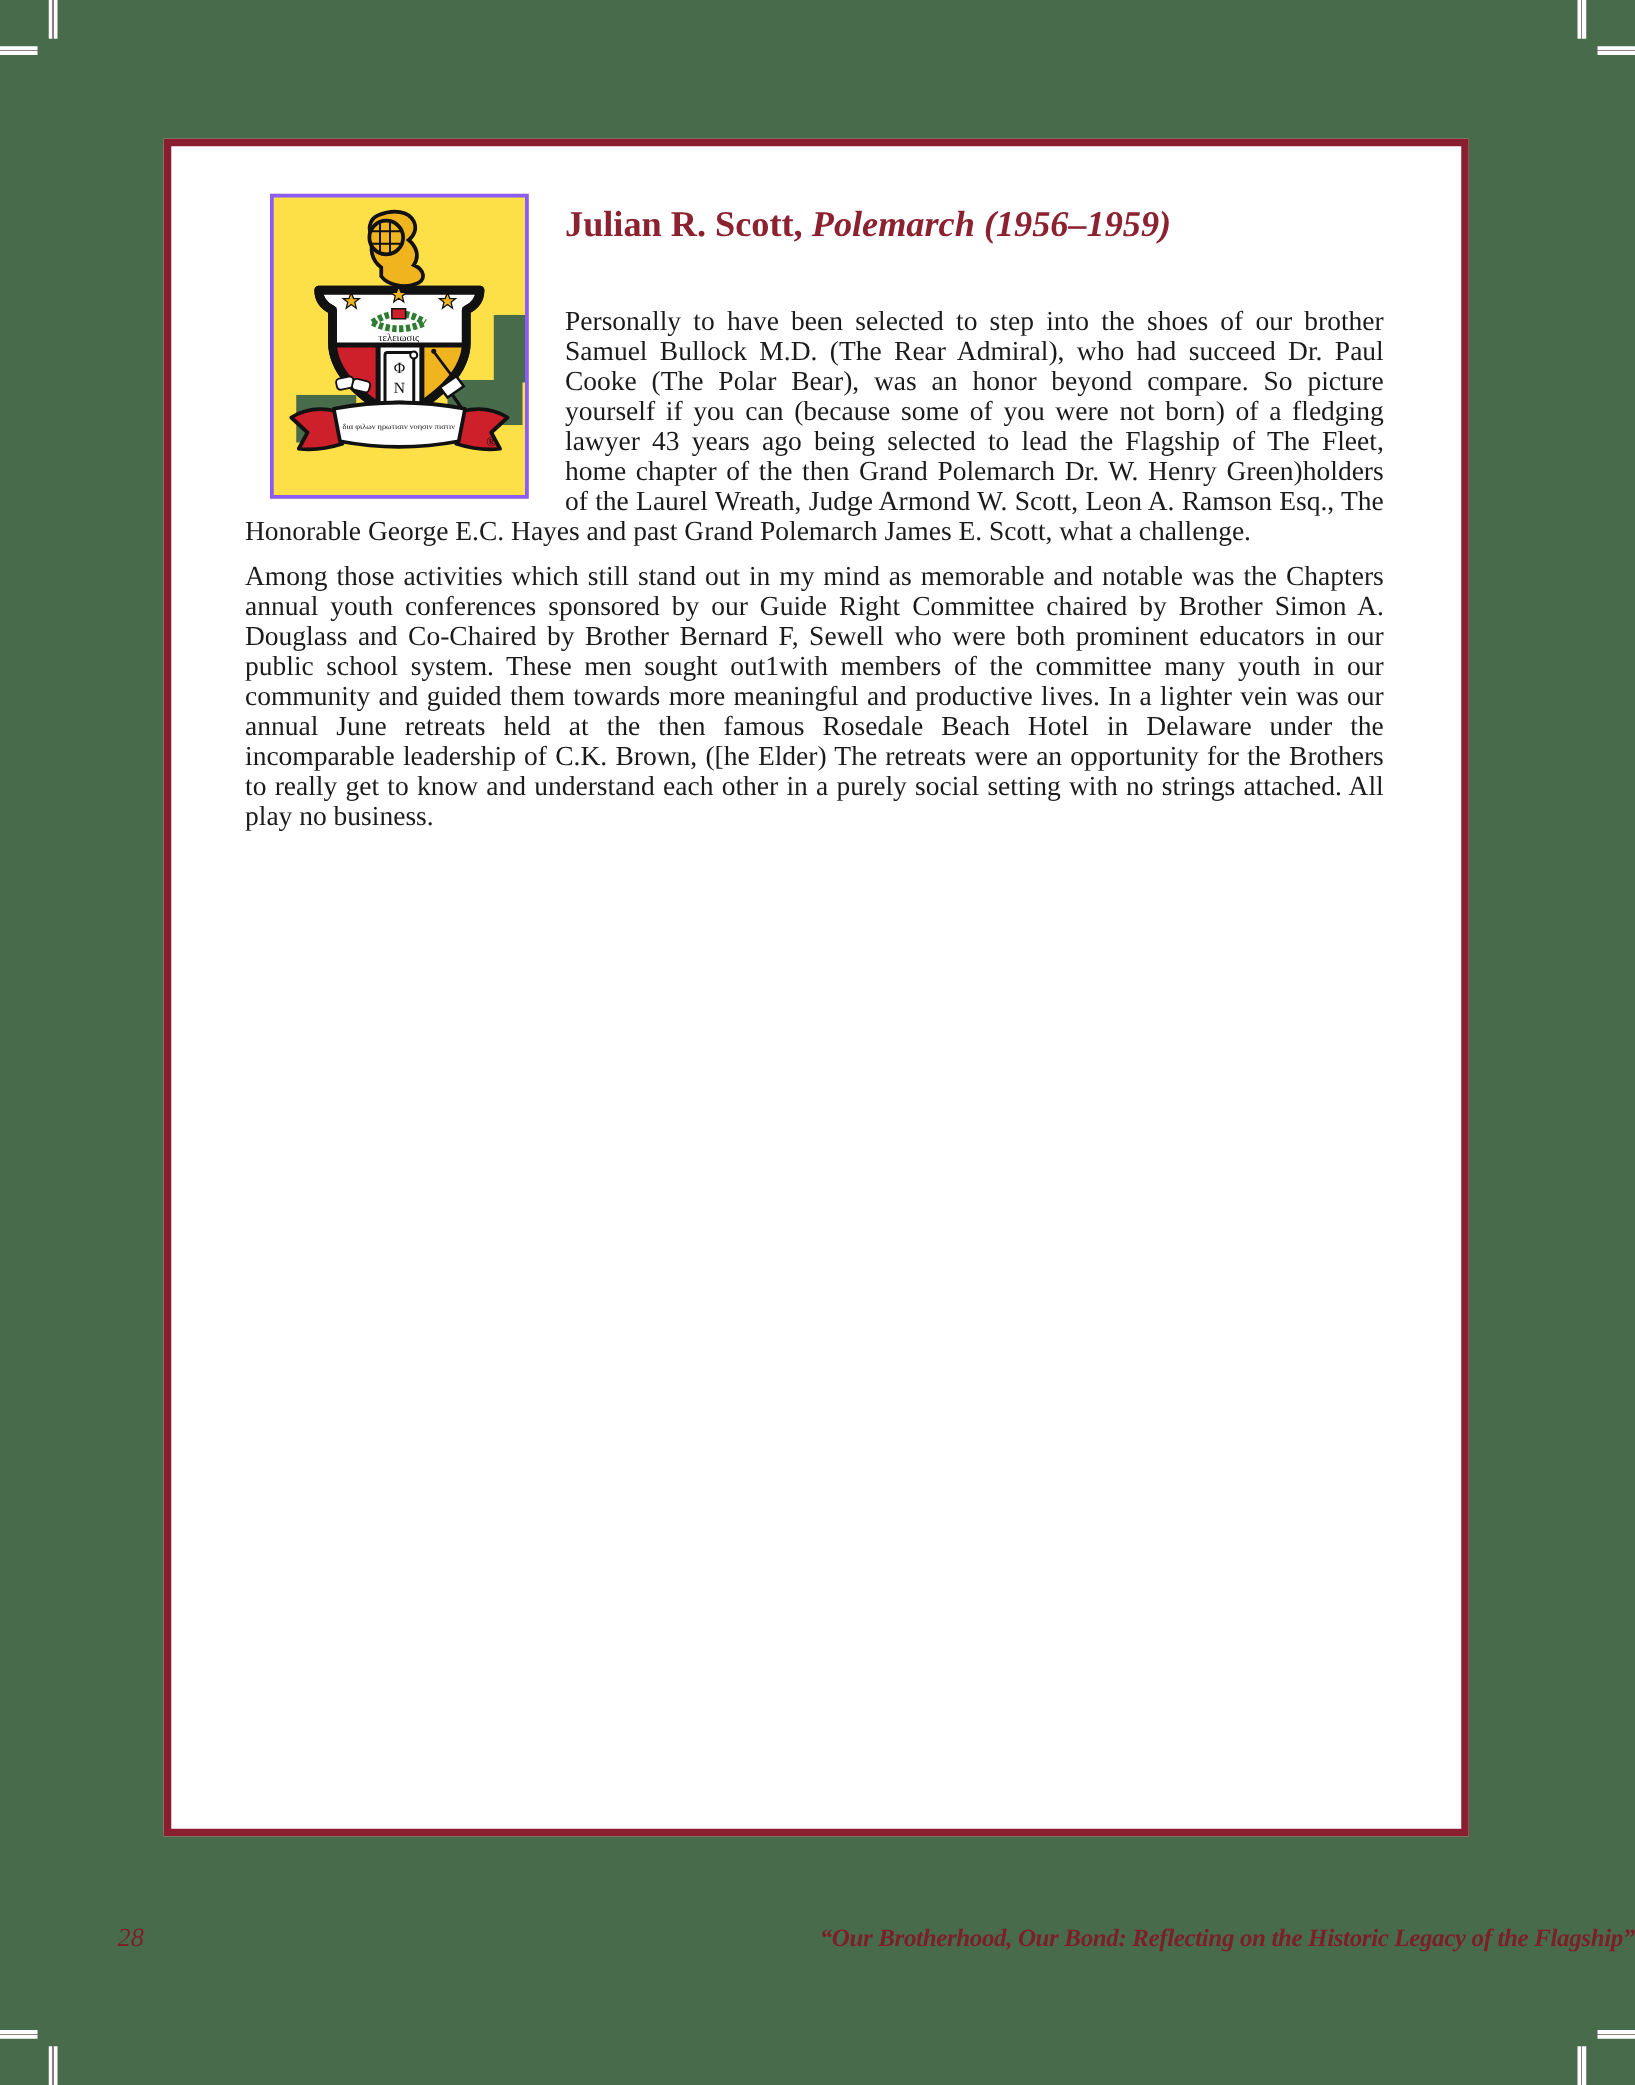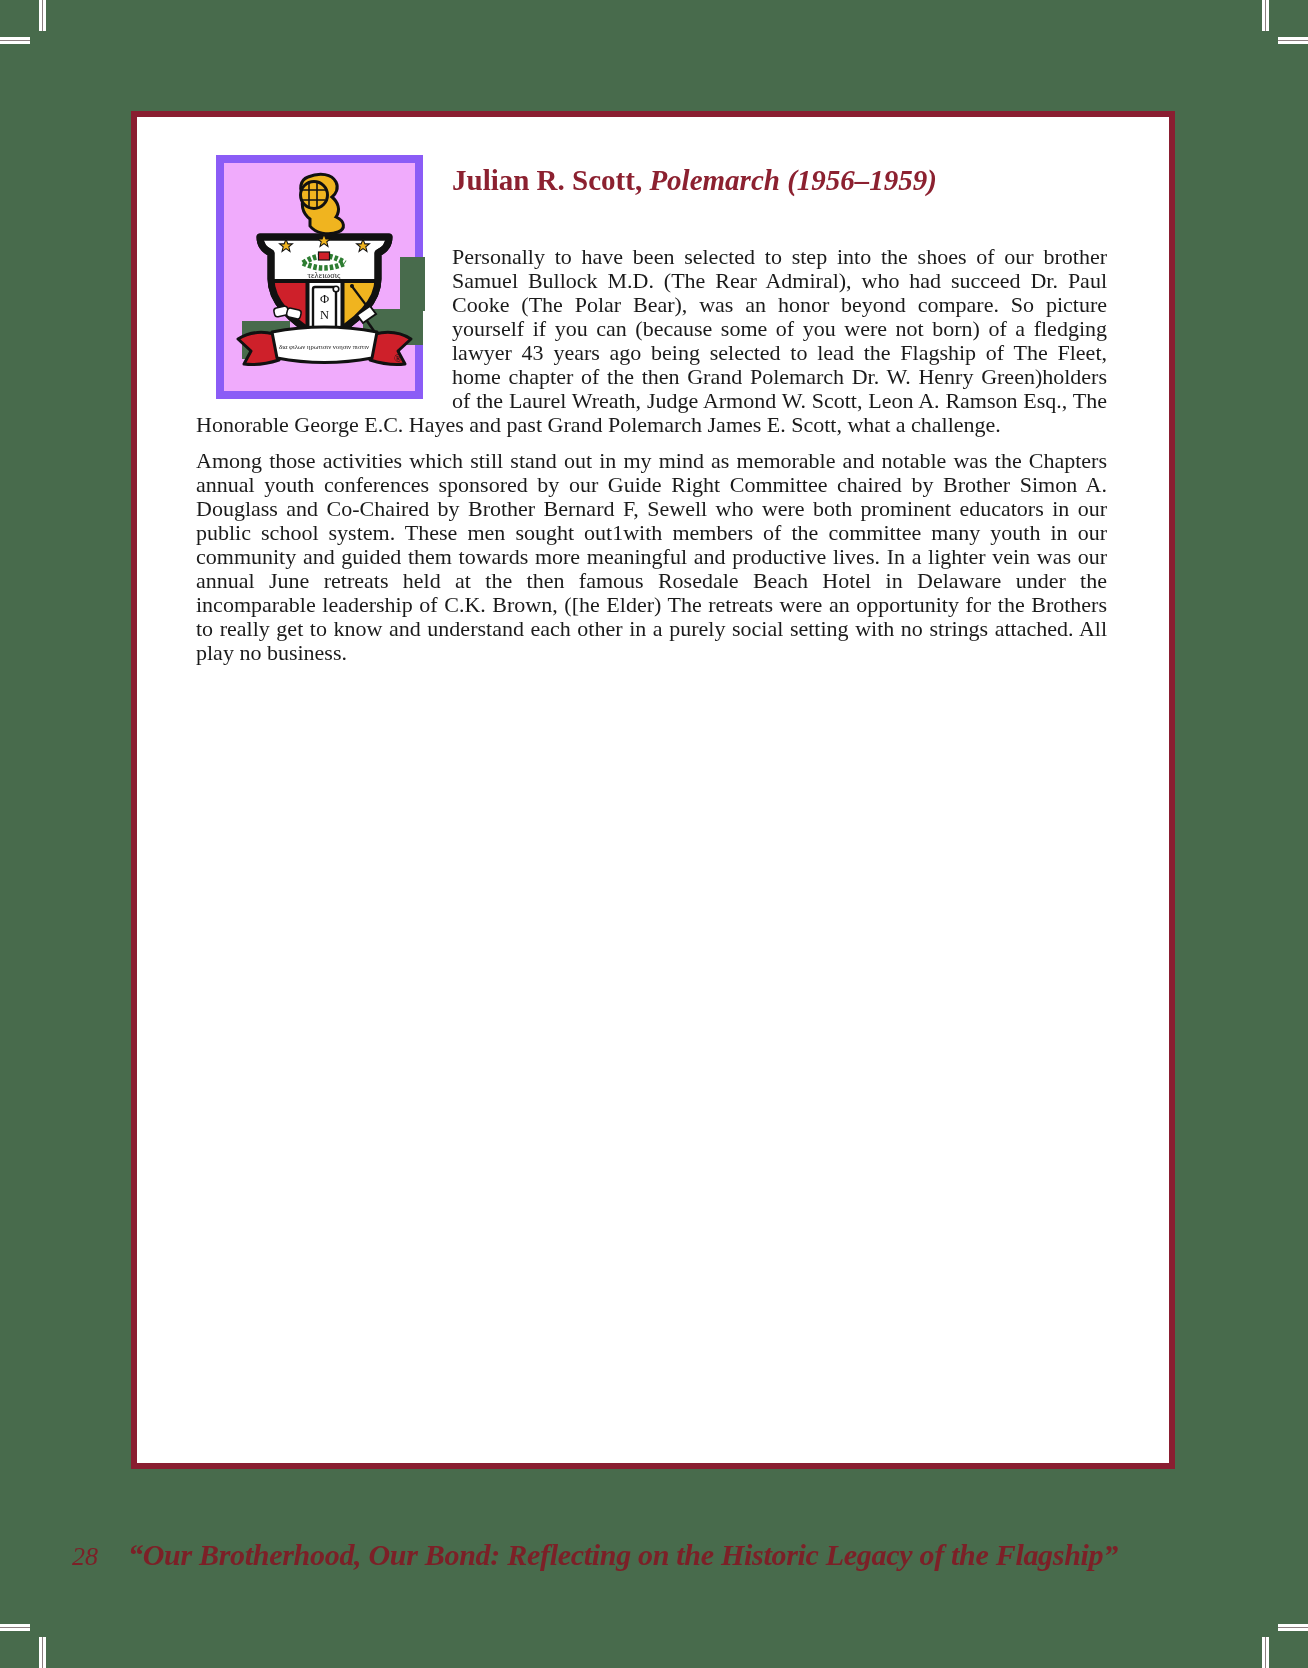--- a/index.html
+++ b/index.html
@@ -28,21 +28,21 @@
   .content-box {
     position:absolute; left:131px; top:111px;
     width:1044px; height:1358px;
     background:#fff; border:6px solid #8A1E31;
     padding:38px 62px 0 59px;
   }
   
   .crest-frame {
     float:left; position:relative;
     width:207px; height:244px;
-    border:8px solid #8b5cf6; background:#f0abfc;
+    border:3px solid #8b5cf6; background:#fde047;
     margin:0 29px 8px 20px;
   }
   .patch { position:absolute; background:#486B4C; }
   .patch.p-left   { left:18px;  top:158px; width:48px; height:38px; }
   .patch.p-right  { left:139px; top:146px; width:60px; height:36px; }
   .patch.p-sliver { left:176px; top:94px;  width:25px; height:54px; }
   .crest-frame svg { position:relative; display:block; }
 
   .article-title {
     margin:7px 0 47px 0;
@@ -57,27 +57,27 @@
     text-align:justify; color:#1b1b1b;
     margin:0 0 12px 0;
   }
 
   .page-footer {
     position:absolute; left:0; right:0; top:1538px;
     display:flex; align-items:baseline;
     color:#7C2027;
   }
   .page-number {
-    margin-left:72px;
-    font-style:italic; font-size:26px;
+    margin-left:94px;
+    font-style:italic; font-size:21px;
   }
   .footer-quote {
-    flex:1; text-align:left;
+    flex:1; text-align:right;
     margin-left:30px;
-    font-style:italic; font-weight:bold; font-size:30px;
+    font-style:italic; font-weight:bold; font-size:20px;
     letter-spacing:-0.3px;
   }
 </style>
 </head>
 <body>
 
 <div class="page">
 
   <div class="mark v tl-v"></div>
   <div class="mark h tl-h"></div>

